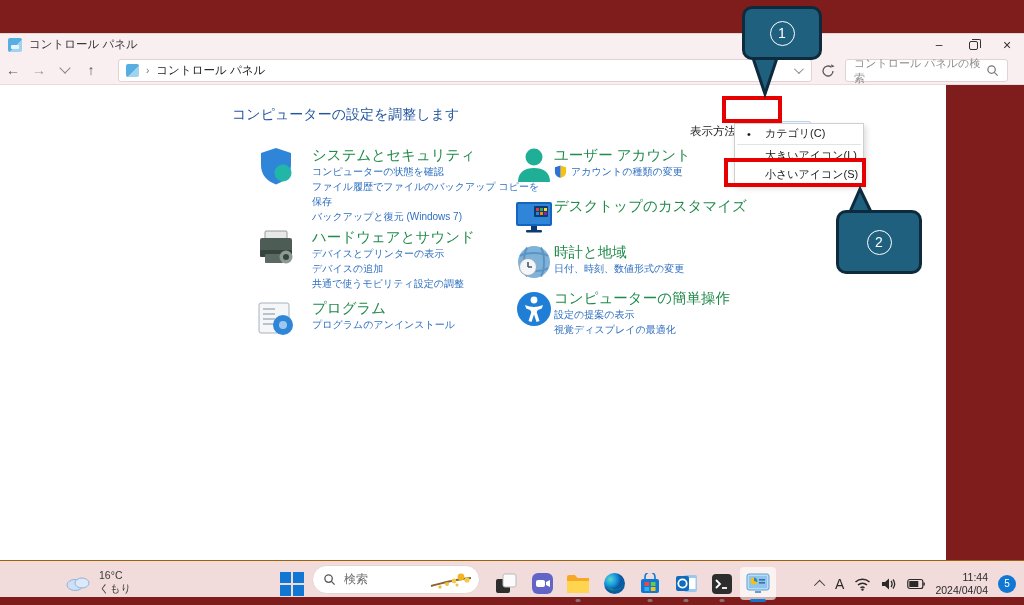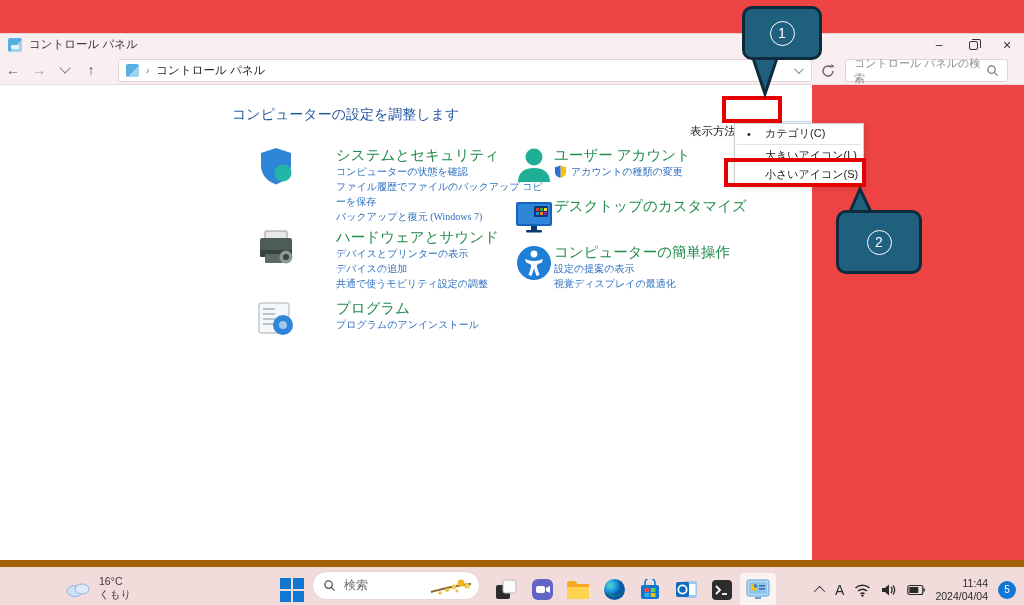--- a/index.html
+++ b/index.html
@@ -1,18 +1,18 @@
 <!DOCTYPE html>
 <html><head>
 <meta charset="utf-8">
 <style>
   * { margin:0; padding:0; box-sizing:border-box; }
   html,body { width:1024px; height:605px; background:#ffffff; overflow:hidden;
     font-family:"Liberation Sans","DejaVu Sans",sans-serif; }
-  .stage { position:relative; width:1024px; height:605px; background:#ef4444; }
+  .stage { position:relative; width:1024px; height:605px; background:#7f1d1d; }
 
   
   .titlebar { position:absolute; left:0; top:33px; width:1024px; height:22px;
     background:#f9eef0; border-top:1px solid #e3d3d5; display:flex; align-items:center; }
   .win-ico { width:14px; height:14px; margin-left:8px; border-radius:2px;
     background:linear-gradient(135deg,#58aee0 0 55%,#9fd3ef 55%); position:relative; }
   .win-ico::after{ content:""; position:absolute; left:3px; bottom:3px; width:8px; height:4px; background:#e8f4fb; border-radius:1px;}
   .title-text { font-size:11.5px; color:#333; margin-left:7px; }
   .win-controls { position:absolute; right:0; top:0; height:22px; display:flex; }
   .win-btn { width:34px; height:22px; display:flex; align-items:center; justify-content:center;
@@ -32,32 +32,32 @@
   .addr-sep { color:#777; font-size:10px; margin:0 7px; }
   .addr-chevron { position:absolute; right:10px; width:7px; height:7px; border-right:1.3px solid #8a8a8a;
     border-bottom:1.3px solid #8a8a8a; transform:rotate(45deg) translateY(-2px); }
   .refresh-btn { position:absolute; left:820px; top:8px; width:16px; height:16px; }
   .searchbox { position:absolute; left:845px; top:4px; width:163px; height:23px; background:#fff;
     border:1px solid #e2d2d4; border-radius:3px; display:flex; align-items:center; }
   .searchbox .ph { font-size:11px; color:#8c8c8c; margin-left:8px; flex:1; }
   .mag { width:13px; height:13px; margin-right:8px; }
 
   
-  .content { position:absolute; left:0; top:85px; width:812px; height:475px; background:#fff; }
+  .content { position:absolute; left:0; top:85px; width:946px; height:475px; background:#fff; }
   .page-heading { position:absolute; left:232px; top:21px; font-size:14px; color:#2456a0; }
   .viewby { position:absolute; left:690px; top:36px; font-size:11.5px; color:#1a1a1a; display:flex; align-items:center;}
   .viewby-btn { margin-left:4px; padding:2px 7px; font-size:11px; color:#2a6fd4;
     background:linear-gradient(#f4faff,#dceafc); border:1px solid #b9d7f3; border-radius:2px; }
   .viewby-caret { font-size:8px; color:#2a6fd4; margin-left:3px; }
 
   .cat-col { position:absolute; top:61px; }
   .col-left { left:256px; width:290px; }
   .col-right { left:514px; width:290px; }
   .cat-item { display:flex; align-items:flex-start; min-height:44px; }
-  .col-left .cat-item { gap:40px; margin-bottom:4px;font-family:Liberation Serif, serif; }
+  .col-left .cat-item { gap:16px; margin-bottom:4px; }
   .col-right .cat-item { gap:0; margin-bottom:2px; }
   .cat-icon { width:40px; height:40px; flex:0 0 40px; position:relative; }
   .cat-title { display:block; font-size:14.5px; color:#1f8a4a; line-height:18px; text-decoration:none; }
   .cat-link { display:flex; align-items:center; gap:4px; font-size:10px; color:#2e6fc0; line-height:15px; text-decoration:none; }
 
   
   .dropdown { position:absolute; left:734px; top:123px; width:130px; background:#fff;
     border:1px solid #cfcfcf; box-shadow:2px 3px 6px rgba(0,0,0,.15); z-index:5; font-size:11px; color:#1a1a1a; }
   .dd-item { height:19px; display:flex; align-items:center; padding-left:30px; position:relative; }
   .dd-item .bullet { position:absolute; left:12px; font-size:11px; }
@@ -69,22 +69,22 @@
   .redbox2 { left:724px; top:158px; width:142px; height:29px; }
   .callout { position:absolute; background:#20607f; border:3px solid #0e2b3d; border-radius:10px;
     display:flex; align-items:center; justify-content:center; z-index:10; }
   .callout1 { left:742px; top:6px; width:80px; height:54px; }
   .callout2 { left:836px; top:210px; width:86px; height:64px; }
   .callout-num { width:25px; height:25px; border:1.5px solid #fff; border-radius:50%;
     color:#fff; font-size:14px; display:flex; align-items:center; justify-content:center; }
   .tail { position:absolute; z-index:9; }
 
   
-  .taskbar { position:absolute; left:0; top:560px; width:1024px; height:45px;
-    background:#f2dbdb; border-top:7px solid #a16207; }
+  .taskbar { position:absolute; left:0; top:560px; width:1024px; height:37px;
+    background:#f2dbdb; border-top:1px solid #a16207; }
   .weather { position:absolute; left:64px; top:8px; display:flex; align-items:center; gap:7px; }
   .weather-text { font-size:10.5px; color:#3a3a3a; line-height:13px; }
   .winlogo { position:absolute; left:280px; top:11px; width:24px; height:24px;
     display:grid; grid-template-columns:11px 11px; grid-template-rows:11px 11px; gap:2px; }
   .winlogo span { background:#1077d4; }
   .tb-search { position:absolute; left:312px; top:4px; width:168px; height:29px; background:#fff;
     border:1px solid #e7d4d4; border-radius:15px; display:flex; align-items:center; }
   .tb-search .ph { font-size:12px; color:#6c6c6c; margin-left:8px; flex:1; }
   .blossom { position:relative; width:44px; height:20px; margin-right:6px; }
   .tb-icons { position:absolute; left:488px; top:6px; display:flex; }
@@ -238,20 +238,35 @@
               <rect x="12" y="33" width="16" height="2.5" rx="1" fill="#0d3a70"></rect>
             </svg>
         </span>
         <div>
           <a class="cat-title" href="#">デスクトップのカスタマイズ</a>
         </div>
       </div>
       <div class="cat-item">
         <span class="cat-icon">
           <svg width="40" height="40" viewBox="0 0 40 40">
+              <circle cx="20" cy="19" r="16" fill="#7fb2d9"></circle>
+              <path d="M6 13 C12 9 28 9 34 13 M6 25 C12 29 28 29 34 25" stroke="#5b93c2" stroke-width="2" fill="none"></path>
+              <path d="M13 4.5 C9 12 9 26 13 33.5 M27 4.5 C31 12 31 26 27 33.5" stroke="#5b93c2" stroke-width="2" fill="none"></path>
+              <circle cx="14" cy="24" r="8.5" fill="#f3f6f9" stroke="#98a8b8"></circle>
+              <path d="M14 24 L14 19 M14 24 L18 24" stroke="#4a5a6a" stroke-width="1.6"></path>
+            </svg>
+        </span>
+        <div>
+          <a class="cat-title" href="#">時計と地域</a>
+          <a class="cat-link" href="#">日付、時刻、数値形式の変更</a>
+        </div>
+      </div>
+      <div class="cat-item">
+        <span class="cat-icon">
+          <svg width="40" height="40" viewBox="0 0 40 40">
               <circle cx="20" cy="20" r="17" fill="#1f7ed6"></circle>
               <circle cx="20" cy="11" r="3.4" fill="#fff"></circle>
               <path d="M11 16 C17 18.5 23 18.5 29 16 L27.8 19.5 C24 21 22.8 21.3 22.8 23.5 L25.5 32 L22.5 33 L20 25.5 L17.5 33 L14.5 32 L17.2 23.5 C17.2 21.3 16 21 12.2 19.5 Z" fill="#fff"></path>
             </svg>
         </span>
         <div>
           <a class="cat-title" href="#">コンピューターの簡単操作</a>
           <a class="cat-link" href="#">設定の提案の表示</a>
           <a class="cat-link" href="#">視覚ディスプレイの最適化</a>
         </div>

